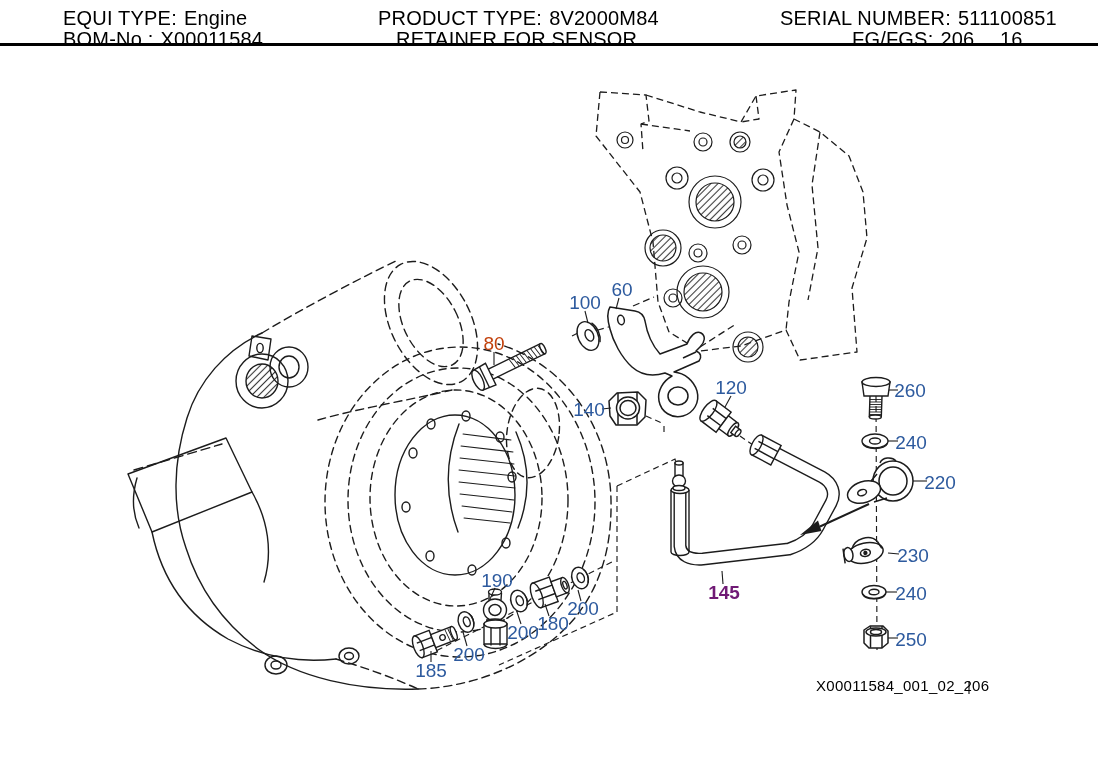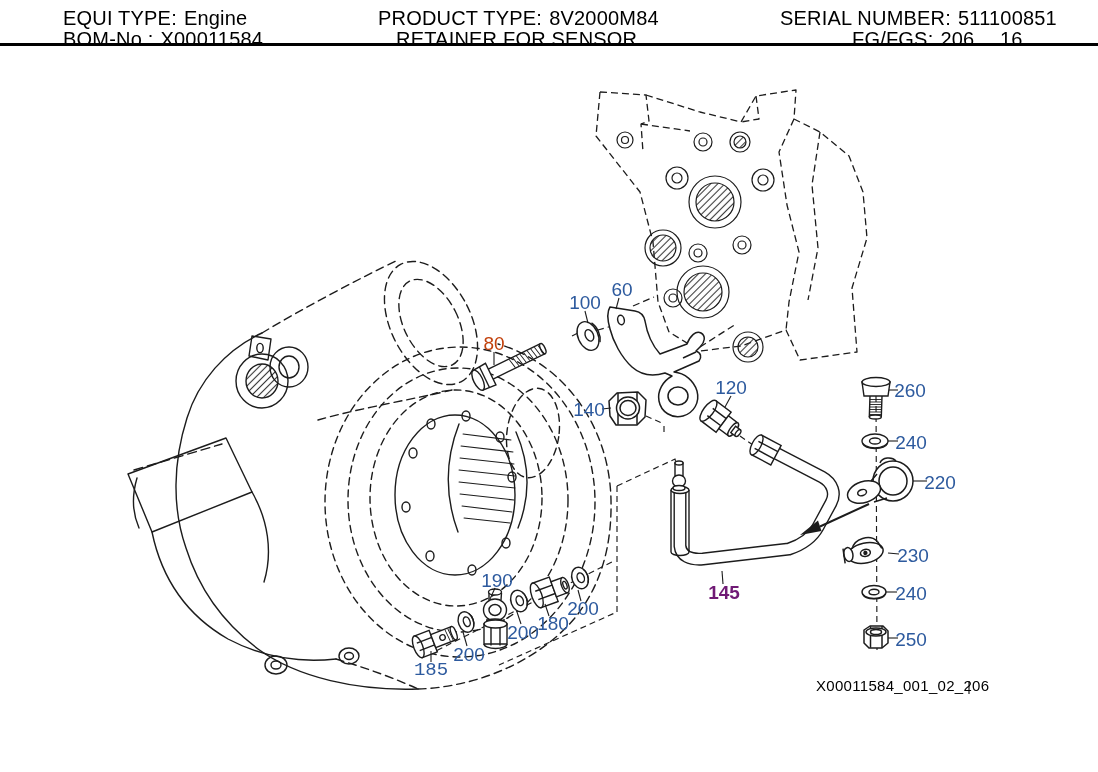--- a/index.html
+++ b/index.html
@@ -336,19 +336,19 @@
     <span class="callout" style="left: 731px; top: 387px; color: rgb(45, 90, 158); text-align: center;">120</span>
     <span class="callout" style="left: 724px; top: 592px; color: #701a75; font-weight: bold;">145</span>
     <span class="callout" style="left: 910px; top: 390px; color: rgb(45, 90, 158);">260</span>
     <span class="callout" style="left: 911px; top: 442px; color: rgb(45, 90, 158);">240</span>
     <span class="callout" style="left: 940px; top: 482px; color: rgb(45, 90, 158);">220</span>
     <span class="callout" style="left: 913px; top: 555px; color: rgb(45, 90, 158);">230</span>
     <span class="callout" style="left: 911px; top: 593px; color: rgb(45, 90, 158);">240</span>
     <span class="callout" style="left: 911px; top: 639px; color: rgb(45, 90, 158);">250</span>
     <span class="callout" style="left: 497px; top: 580px; color: rgb(45, 90, 158);">190</span>
     <span class="callout" style="left: 469px; top: 654px; color: rgb(45, 90, 158);">200</span>
-    <span class="callout" style="left: 431px; top: 670px; color: rgb(45, 90, 158); font-family: Liberation Mono, monospace;">185</span>
+    <span class="callout" style="left: 431px; top: 670px; color: rgb(45, 90, 158);">185</span>
     <span class="callout" style="left: 523px; top: 632px; color: rgb(45, 90, 158);">200</span>
     <span class="callout" style="left: 553px; top: 623px; color: rgb(45, 90, 158);">180</span>
     <span class="callout" style="left: 583px; top: 608px; color: rgb(45, 90, 158);">200</span>
   </div>
 
 <div id="drawing-number">X00011584_001_02_206</div>
 
 </body></html>

